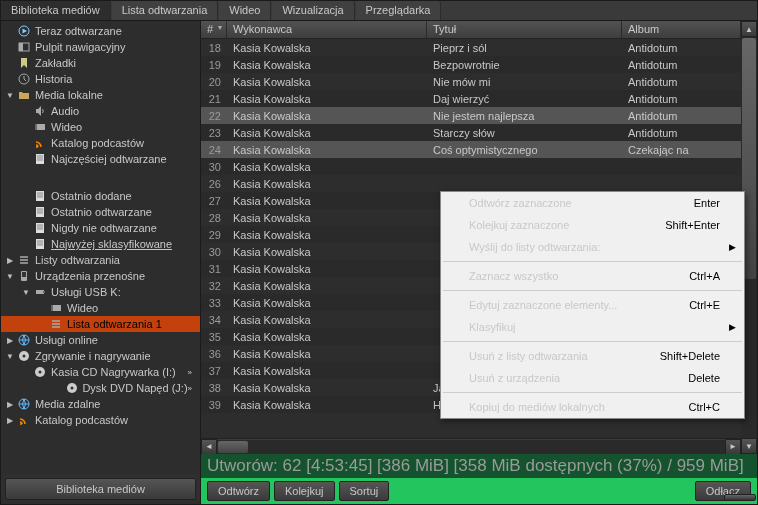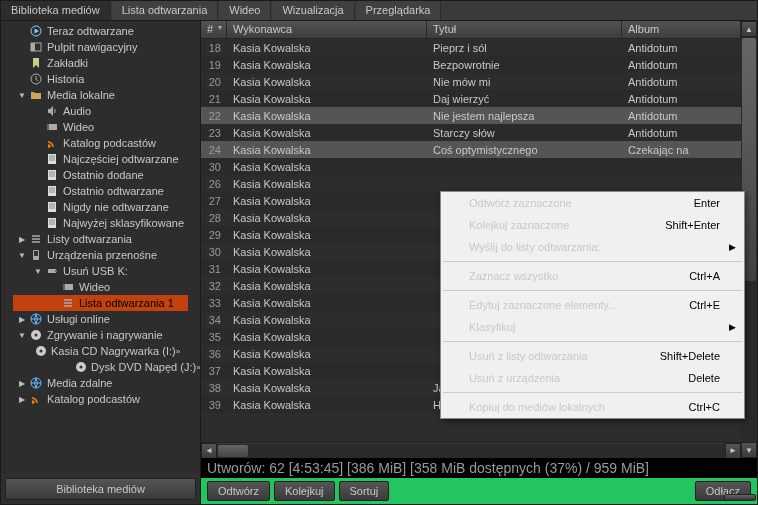--- a/index.html
+++ b/index.html
@@ -3,21 +3,21 @@
 <meta charset="utf-8">
 <style>
 *{margin:0;padding:0;box-sizing:border-box;font-family:"Segoe UI",Tahoma,sans-serif;font-size:11px;color:#c8c8c8;-webkit-user-select:none;user-select:none}
 body{background:#2b2b2b;width:758px;height:505px;overflow:hidden}
 .app{width:758px;height:505px;display:flex;flex-direction:column;background:#2b2b2b;border:1px solid #1a1a1a}
 .tabs{display:flex;background:#3a3a3a;border-bottom:1px solid #1a1a1a;height:20px}
 .tab{padding:3px 10px;background:#404040;border-right:1px solid #2a2a2a;border-top-left-radius:3px;border-top-right-radius:3px;margin-right:1px;cursor:pointer}
 .tab.active{background:#2d2d2d}
 .content{flex:1;display:flex;overflow:hidden}
 .sidebar{width:200px;background:#2f2f2f;border-right:1px solid #1a1a1a;display:flex;flex-direction:column}
-.tree{flex:1;overflow-y:auto;padding:2px 12px;background:#2d2d2d}
+.tree{flex:1;overflow-y:auto;padding:2px 0;background:#2d2d2d}
 .node{display:flex;align-items:center;padding:1px 4px;height:16px;cursor:pointer;white-space:nowrap}
 .node.selected{background:#c2410c;color:#000}
 .node.selected *{color:#000}
 .tw{width:10px;height:10px;margin-right:2px;display:flex;align-items:center;justify-content:center;color:#bbb;font-size:8px}
 .ic{width:14px;height:12px;margin-right:4px;display:flex;align-items:center;justify-content:center}
 .ic svg{width:12px;height:12px}
 .sbtn{margin:4px;padding:4px;background:linear-gradient(#555,#3a3a3a);border:1px solid #222;border-radius:2px;text-align:center;cursor:pointer}
 .main{flex:1;display:flex;flex-direction:column;overflow:hidden;position:relative}
 .thead{display:flex;background:linear-gradient(#525252,#3e3e3e);border-bottom:1px solid #222;height:18px}
 .th{padding:2px 6px;border-right:1px solid #2a2a2a;position:relative}
@@ -28,21 +28,21 @@
 .row.sel{background:#555}
 .cell{padding:1px 6px;overflow:hidden;white-space:nowrap;text-overflow:ellipsis}
 .c-n{width:26px;text-align:right;color:#9a9a9a}
 .c-a{width:200px}
 .c-t{width:195px}
 .c-al{flex:1}
 .hscroll{height:16px;background:#3a3a3a;display:flex;align-items:center;border-top:1px solid #222}
 .hbtn{width:16px;height:16px;background:linear-gradient(#555,#3a3a3a);border:1px solid #222;display:flex;align-items:center;justify-content:center;font-size:8px;cursor:pointer}
 .htrack{flex:1;height:14px;background:#2a2a2a;position:relative}
 .hthumb{position:absolute;left:1px;width:30px;height:12px;top:1px;background:linear-gradient(#666,#444);border-radius:2px}
-.status{padding:2px 6px;color:#9a9a9a;background:#000000;font-size:14px}
+.status{padding:2px 6px;color:#9a9a9a;background:#14532d;font-size:17px}
 .bbar{display:flex;padding:3px 6px;gap:4px;background:#22c55e}
 .btn{padding:3px 10px;background:linear-gradient(#555,#3a3a3a);border:1px solid #222;border-radius:2px;cursor:pointer}
 .spacer{flex:1}
 .ctx{position:absolute;right:12px;top:170px;width:305px;background:#f0f0f0;border:1px solid #888;box-shadow:2px 2px 6px rgba(0,0,0,.5);z-index:10}
 .ctx-item{display:flex;justify-content:space-between;align-items:center;padding:5px 24px 5px 28px;color:#000;cursor:pointer;font-size:11px;position:relative}
 .ctx-sep{height:1px;background:#ccc;margin:3px 2px}
 .ctx-arrow{position:absolute;right:8px;font-size:9px;color:#000}
 .ctx-short{color:#000}
 .resizer{position:absolute;bottom:2px;right:2px;width:50px;height:12px;display:flex;align-items:center;justify-content:flex-end}
 .resizer .grip{width:32px;height:7px;background:linear-gradient(#666,#333);border:1px solid #222;border-radius:2px}
@@ -149,21 +149,21 @@
           <div class="node" style="padding-left: 20px;">
             <span class="tw"></span>
             <span class="ic">
               <svg viewBox="0 0 12 12">
                 <rect x="2" y="1" width="8" height="10" fill="#ddd"></rect>
                 <path d="M3 3 L9 3 M3 5 L9 5 M3 7 L9 7" stroke="#888"></path>
               </svg>
             </span>
             <span>Najczęściej odtwarzane</span>
           </div>
-          <div class="node" style="padding-left: 20px;">
+          <div class="node" style="padding-left: 20px; margin-top: 21px;">
             <span class="tw"></span>
             <span class="ic">
               <svg viewBox="0 0 12 12">
                 <rect x="2" y="1" width="8" height="10" fill="#ddd"></rect>
                 <path d="M3 3 L9 3 M3 5 L9 5 M3 7 L9 7" stroke="#888"></path>
               </svg>
             </span>
             <span>Ostatnio dodane</span>
           </div>
           <div class="node" style="padding-left: 20px;">
@@ -179,21 +179,21 @@
           <div class="node" style="padding-left: 20px;">
             <span class="tw"></span>
             <span class="ic">
               <svg viewBox="0 0 12 12">
                 <rect x="2" y="1" width="8" height="10" fill="#ddd"></rect>
                 <path d="M3 3 L9 3 M3 5 L9 5 M3 7 L9 7" stroke="#888"></path>
               </svg>
             </span>
             <span>Nigdy nie odtwarzane</span>
           </div>
-          <div class="node" style="padding-left: 20px;">
+          <div class="node" style="padding-left: 20px; text-decoration: underline;">
             <span class="tw"></span>
             <span class="ic">
               <svg viewBox="0 0 12 12">
                 <rect x="2" y="1" width="8" height="10" fill="#ddd"></rect>
                 <path d="M3 3 L9 3 M3 5 L9 5 M3 7 L9 7" stroke="#888"></path>
               </svg>
             </span>
             <span>Najwyżej sklasyfikowane</span>
           </div>
           <div class="node" style="padding-left: 4px;">
@@ -216,21 +216,21 @@
             <span>Urządzenia przenośne</span>
           </div>
           <div class="node" style="padding-left: 20px;">
             <span class="tw">▼</span>
             <span class="ic">
               <svg viewBox="0 0 12 12">
                 <rect x="2" y="4" width="8" height="4" fill="#aaa"></rect>
                 <rect x="9" y="5" width="2" height="2" fill="#666"></rect>
               </svg>
             </span>
-            <span>Usuń USB K:</span>
+            <span>Usługi USB K:</span>
           </div>
           <div class="node" style="padding-left: 36px;">
             <span class="tw"></span>
             <span class="ic">
               <svg viewBox="0 0 12 12">
                 <rect x="1" y="3" width="10" height="6" fill="#aaa"></rect>
                 <rect x="1" y="3" width="2" height="6" fill="#666"></rect>
               </svg>
             </span>
             <span>Wideo</span>

